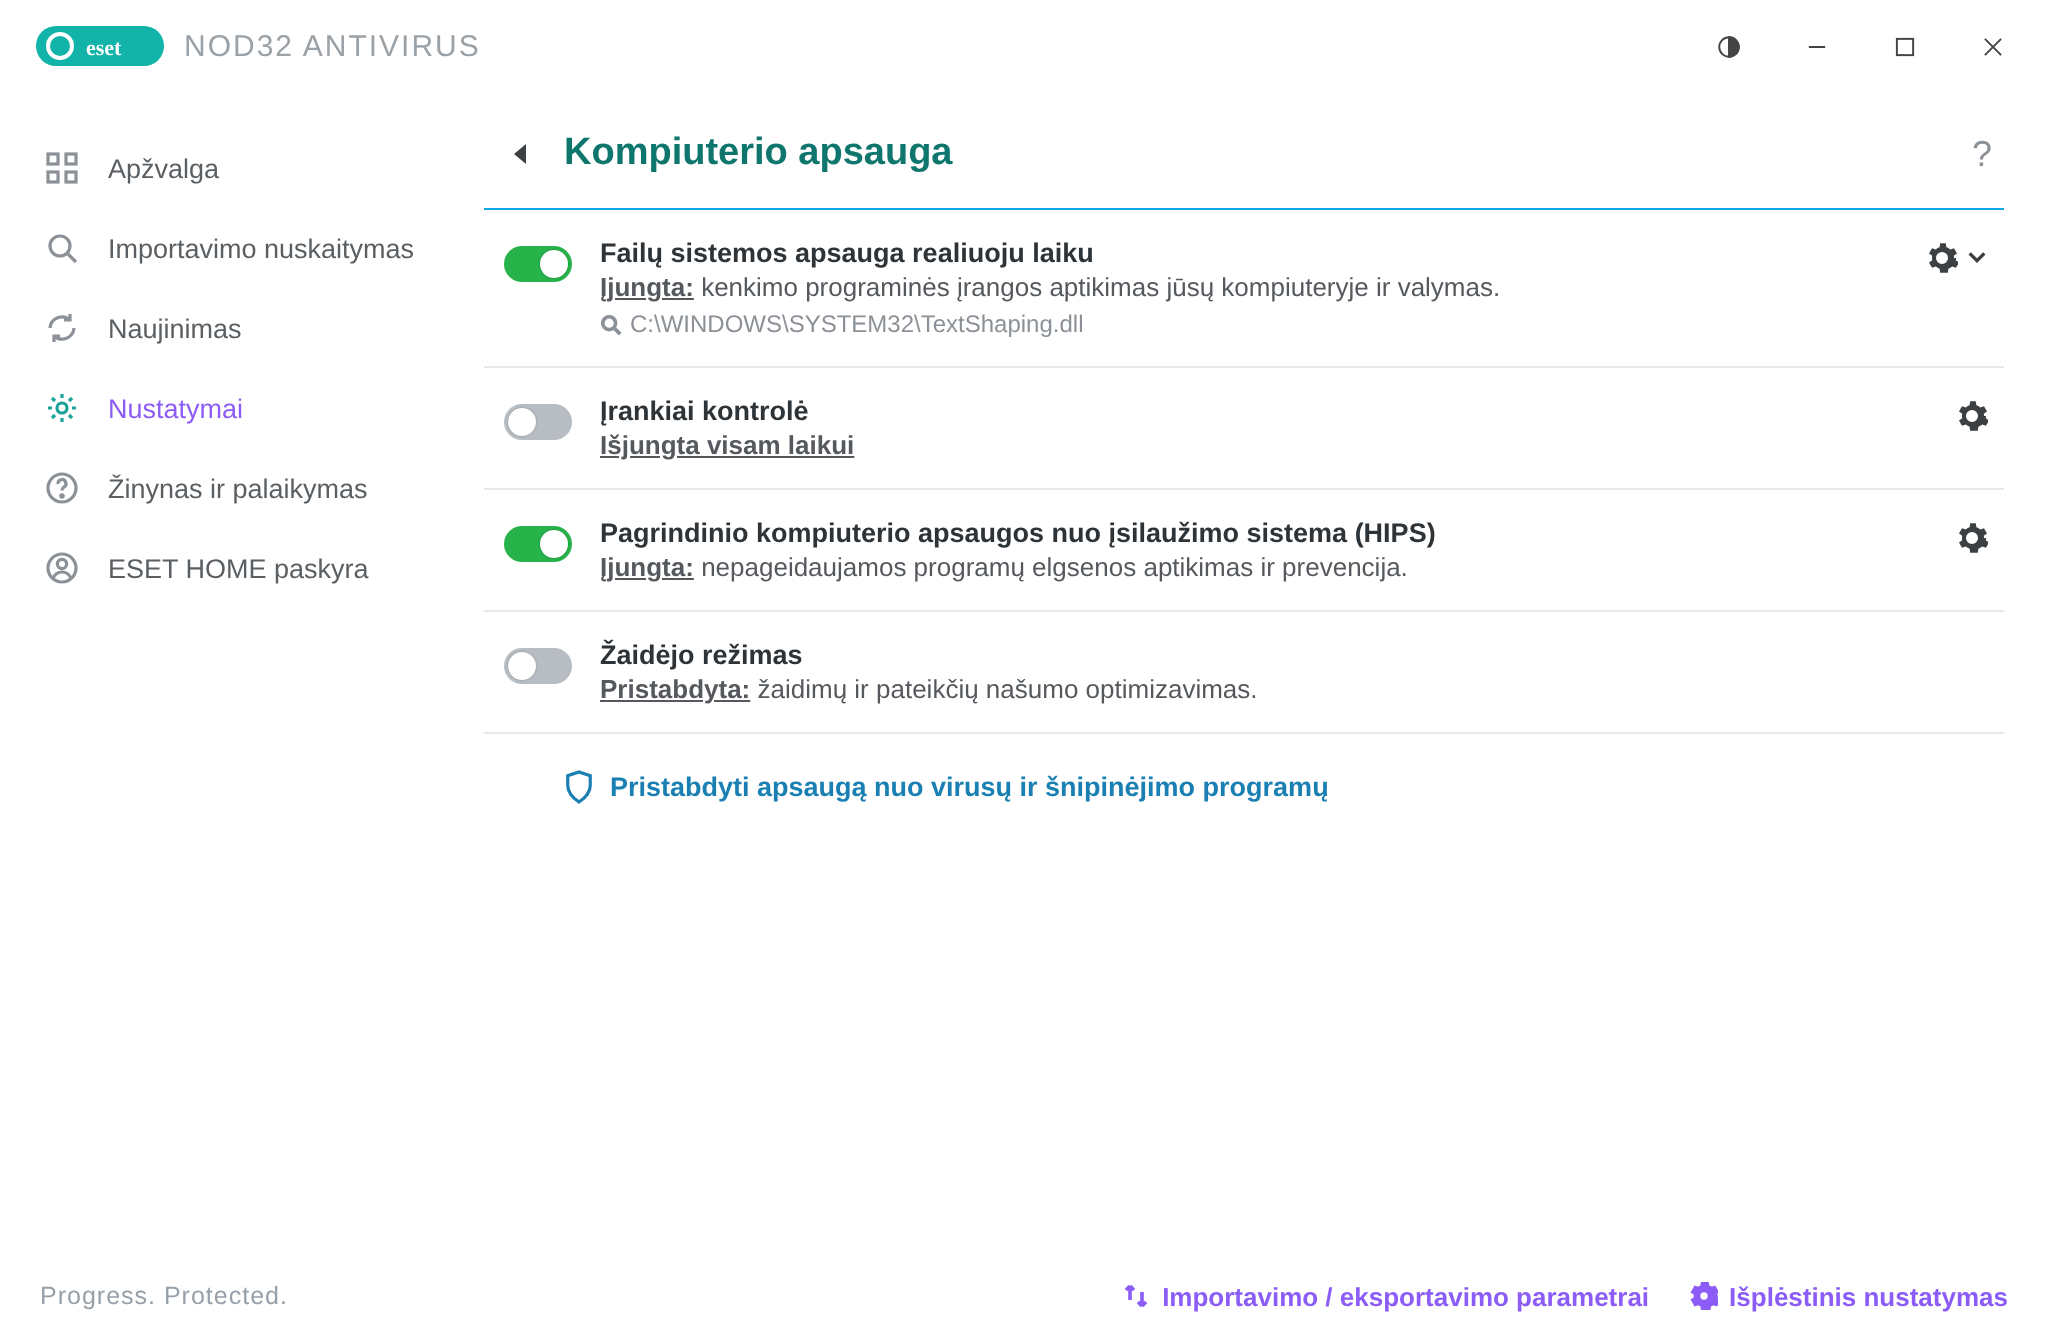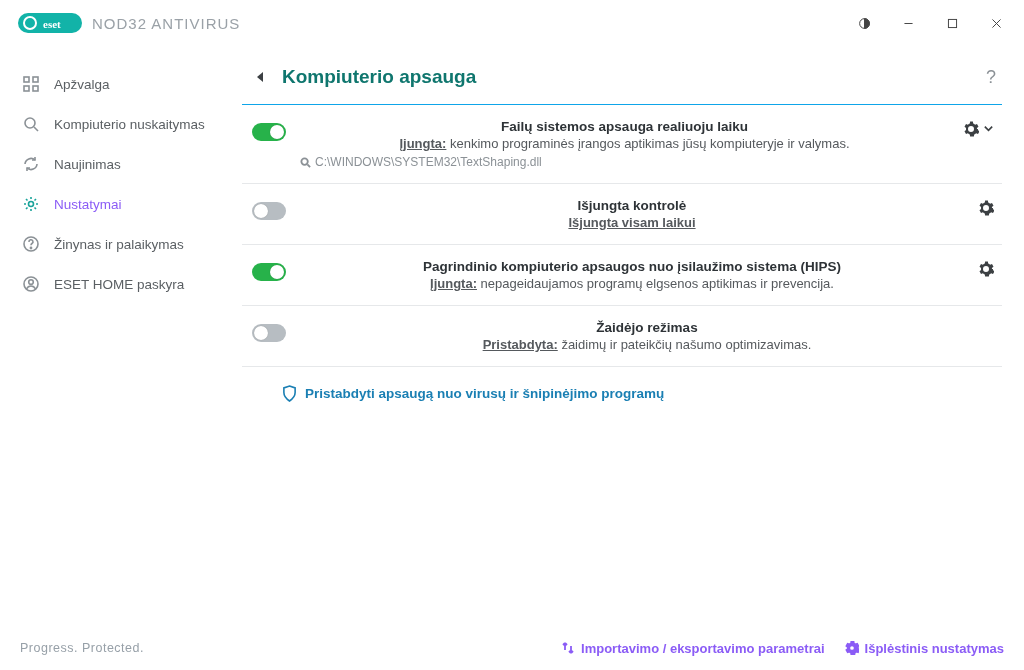--- a/index.html
+++ b/index.html
@@ -45,21 +45,20 @@
     display: flex; align-items: center; justify-content: center;
     color: #444;
   }
   .win-btn svg { width: 13px; height: 13px; stroke: currentColor; fill: none; stroke-width: 1.2; }
 
   
   .body-row {
     flex: 1;
     display: flex;
     min-height: 0;
-    text-align: center;
   }
 
   
   .sidebar {
     width: 236px;
     padding: 18px 0 0 0;
     display: flex;
     flex-direction: column;
   }
   .nav-item {
@@ -223,21 +222,21 @@
       </span>
       <span>Apžvalga</span>
     </div>
     <div class="nav-item">
       <span class="nav-icon">
         <svg viewBox="0 0 18 18">
             <circle cx="8" cy="8" r="5"></circle>
             <line x1="12" y1="12" x2="16" y2="16"></line>
           </svg>
       </span>
-      <span>Kompiuterio nuskaitymas</span>
+      <span>Importavimo nuskaitymas</span>
     </div>
     <div class="nav-item">
       <span class="nav-icon">
         <svg viewBox="0 0 18 18">
             <path d="M3 9a6 6 0 0 1 10-4M15 9a6 6 0 0 1-10 4"></path>
             <polyline points="13 2 13 5 10 5"></polyline>
             <polyline points="5 16 5 13 8 13"></polyline>
           </svg>
       </span>
       <span>Naujinimas</span>
@@ -313,21 +312,21 @@
             <svg viewBox="0 0 12 12">
                 <polyline points="2 4 6 8 10 4"></polyline>
               </svg>
           </span>
         </div>
       </div>
 
       <div class="setting-row">
         <div class="toggle off"></div>
         <div class="setting-body">
-          <div class="setting-title">Išjungta kontrolė</div>
+          <div class="setting-title">Įrankiai kontrolė</div>
           <div class="setting-sub">
             <b>Išjungta visam laikui</b>
             <span></span>
           </div>
         </div>
         <div class="row-actions">
           <span class="gear-btn">
             <svg viewBox="0 0 16 16">
                 <path d="M8 5a3 3 0 1 0 0 6 3 3 0 0 0 0-6zm7 3c0 .4 0 .8-.1 1.1l1.6 1.2-1.5 2.6-1.9-.6c-.6.5-1.2.9-1.9 1.1l-.3 2H7.1l-.3-2c-.7-.2-1.3-.6-1.9-1.1l-1.9.6L1.5 10.3l1.6-1.2C3 8.8 3 8.4 3 8s0-.8.1-1.1L1.5 5.7 3 3.1l1.9.6c.6-.5 1.2-.9 1.9-1.1l.3-2h2.8l.3 2c.7.2 1.3.6 1.9 1.1l1.9-.6 1.5 2.6-1.6 1.2c.1.3.1.7.1 1.1z"></path>
               </svg>

